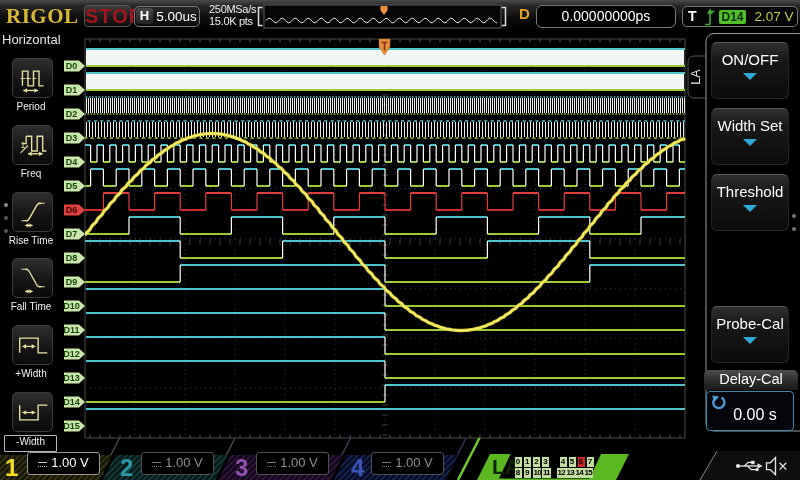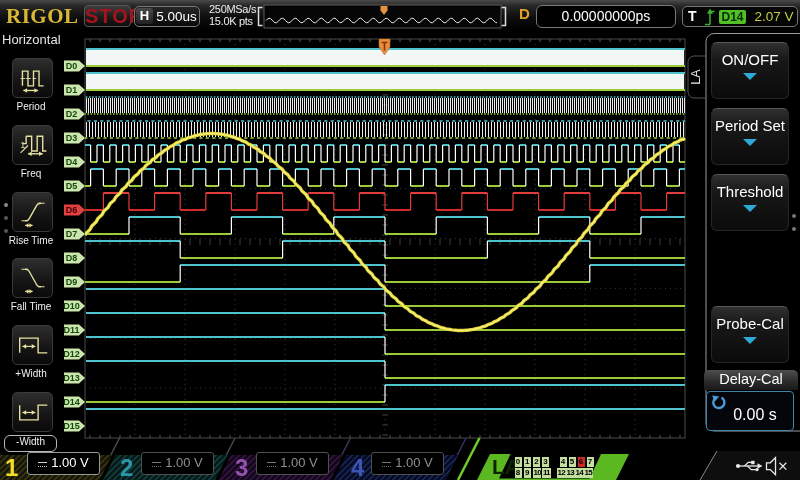--- a/index.html
+++ b/index.html
@@ -214,34 +214,34 @@
         <path d="M7 20l4-2.5v5z" fill="#e7e1a0"></path>
         <path d="M21 20l-4-2.5v5z" fill="#e7e1a0"></path>
       </svg></div>
     <div class="lsb-lab" style="top:368px">+Width</div>
     <div class="lsb-btn" style="top:392px"><svg width="35" height="35" viewBox="0 0 38 38">
         <path d="M4 11v16h20V11h10" stroke="#e7e1a0" stroke-width="1.5" fill="none"></path>
         <path d="M7 19h14" stroke="#e7e1a0" stroke-width="1.3"></path>
         <path d="M7 19l4-2.5v5z" fill="#e7e1a0"></path>
         <path d="M21 19l-4-2.5v5z" fill="#e7e1a0"></path>
       </svg></div>
-    <div class="lsb-lab" style="top:435px;border:1px solid #b8b8b8;border-radius:6px;left:4px;width:53px;height:17px">-Width</div>
+    <div class="lsb-lab" style="top:435px;border:1px solid #b8b8b8;border-radius:1px;left:4px;width:53px;height:17px">-Width</div>
 <svg width="114" height="480" viewBox="686 0 114 480" style="position:absolute;left:686px;top:0">
       <path d="M800 33.5H714a8 8 0 0 0-8 8V423a8 8 0 0 0 8 8h86" fill="none" stroke="#9a9a9a" stroke-width="1"></path>
       <path d="M706 56h-12a6 6 0 0 0-6 6v30a6 6 0 0 0 6 6h12" fill="none" stroke="#555" stroke-width="1"></path>
     </svg>
 <div class="rsb-la">LA</div>
 <div class="rsb-btn" style="top:42px">
       <div class="rsb-txt">ON/OFF</div>
       <svg width="16" height="9" viewBox="0 0 16 9" style="display:block;margin:1px auto 0">
         <path d="M1 1h14l-7 7z" fill="#2fa9d8"></path>
       </svg>
     </div>
     <div class="rsb-btn" style="top:108px">
-      <div class="rsb-txt">Period Set</div>
+      <div class="rsb-txt">Width Set</div>
       <svg width="16" height="9" viewBox="0 0 16 9" style="display:block;margin:1px auto 0">
         <path d="M1 1h14l-7 7z" fill="#2fa9d8"></path>
       </svg>
     </div>
     <div class="rsb-btn" style="top:174px">
       <div class="rsb-txt">Threshold</div>
       <svg width="16" height="9" viewBox="0 0 16 9" style="display:block;margin:1px auto 0">
         <path d="M1 1h14l-7 7z" fill="#2fa9d8"></path>
       </svg>
     </div>

